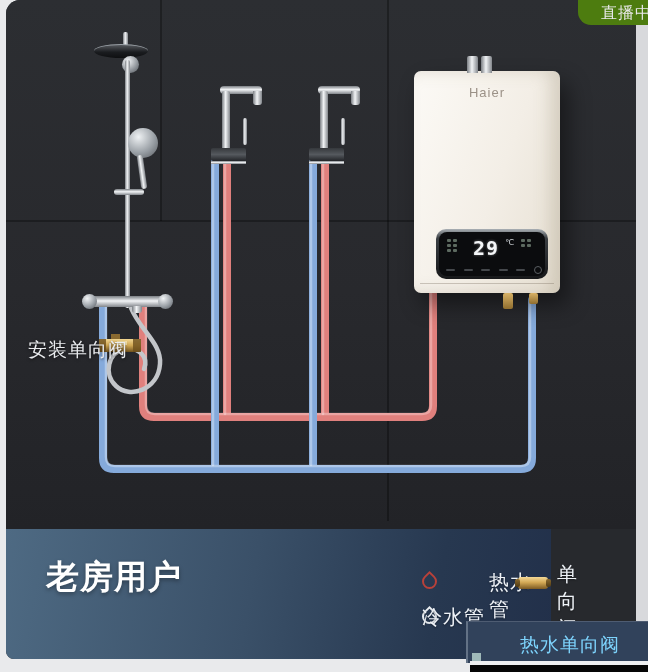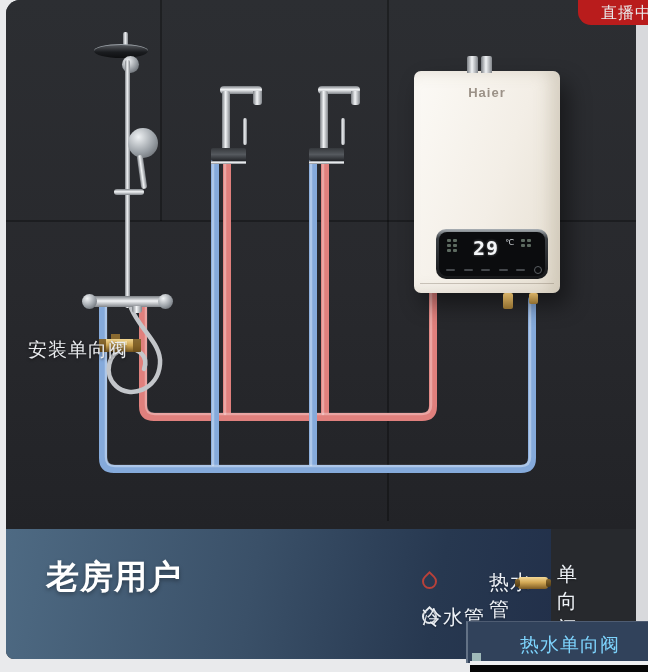--- a/index.html
+++ b/index.html
@@ -24,21 +24,21 @@
                 text-shadow:0 2px 4px rgba(0,0,0,.35);}
   .legend-label{color:#eef2f7;font-size:20px;letter-spacing:1px;
                 text-shadow:0 1px 2px rgba(0,0,0,.4);}
   .drop{width:11px;height:11px;border-radius:0 55% 55% 55%;transform:rotate(45deg);}
   .drop.hot{border:2.5px solid #b8413a;}
   .drop.cold{border:2.5px solid #e9edf1;}
   .valve-gold{background:linear-gradient(180deg,#f4d896 0%,#d3a955 45%,#7c5a22 100%);
               border-radius:3px;}
   .valve-cap{background:linear-gradient(180deg,#8a6a30,#4f3a12);border-radius:2px;}
   
-  #live-badge{left:578px;top:0;width:70px;height:25px;background:#b91c1c;
+  #live-badge{left:578px;top:0;width:70px;height:25px;background:#4d7c0f;
               border-radius:0 0 0 13px;color:#e9e9ea;font-size:16px;
               letter-spacing:1px;line-height:25px;padding-left:23px;
               white-space:nowrap;overflow:hidden;box-sizing:border-box;z-index:30;}
   
   .anno{color:#e9ebee;text-shadow:0 1px 3px rgba(0,0,0,.6);}
   #install-valve-label{left:22px;top:337px;font-size:19px;letter-spacing:1px;}
   #cold-return-label{left:256px;top:480px;font-size:21px;letter-spacing:2px;}
   
   #hot-valve-panel{left:466px;top:621px;width:182px;height:41px;
                    background:#31425b;border-top:1px solid rgba(255,255,255,.14);
@@ -76,21 +76,21 @@
   .f-handle{position:absolute;left:25px;top:36px;width:4px;height:27px;border-radius:2px;}
   .f-base{position:absolute;left:-7px;top:66px;width:35px;height:13px;border-radius:2px;
           background:linear-gradient(180deg,#35383c,#55595e 50%,#222428);}
   .f-base-band{position:absolute;left:-7px;top:79px;width:35px;height:3px;}
   
   #water-heater{left:408px;top:71px;width:146px;height:222px;border-radius:7px;
                 background:linear-gradient(110deg,#fcfaf6 0%,#f3eee6 55%,#e6dfd2 100%);
                 box-shadow:8px 12px 22px rgba(0,0,0,.45), inset -10px 0 16px rgba(160,148,125,.30);}
   .flue{top:56px;width:11px;height:17px;border-radius:2px 2px 0 0;z-index:1;}
   #haier-logo{left:0;top:14px;width:146px;text-align:center;color:#9b9187;
-              font-size:13px;font-weight:bold;letter-spacing:1px;}
+              font-size:13px;font-weight:normal;letter-spacing:1px;}
   #heater-seam{left:6px;top:212px;width:134px;height:1px;background:rgba(120,110,95,.35);}
   #heater-display{left:22px;top:158px;width:112px;height:50px;border-radius:10px;
                   background:linear-gradient(180deg,#aab0b5 0%,#3b3f43 18%,#17181a 100%);
                   padding:3px;box-sizing:border-box;}
   #display-screen{width:100%;height:100%;border-radius:8px;background:#0b0c0e;
                   position:relative;overflow:hidden;}
   .disp-mini{position:absolute;display:grid;grid-template-columns:repeat(2,4px);grid-gap:2px;}
   .disp-dot{width:4px;height:3px;background:#5d6a60;border-radius:1px;}
   #disp-temp{position:absolute;left:34px;top:4px;color:#f4f6f8;
              font-family:"DejaVu Sans Mono",monospace;font-weight:bold;font-size:20px;

